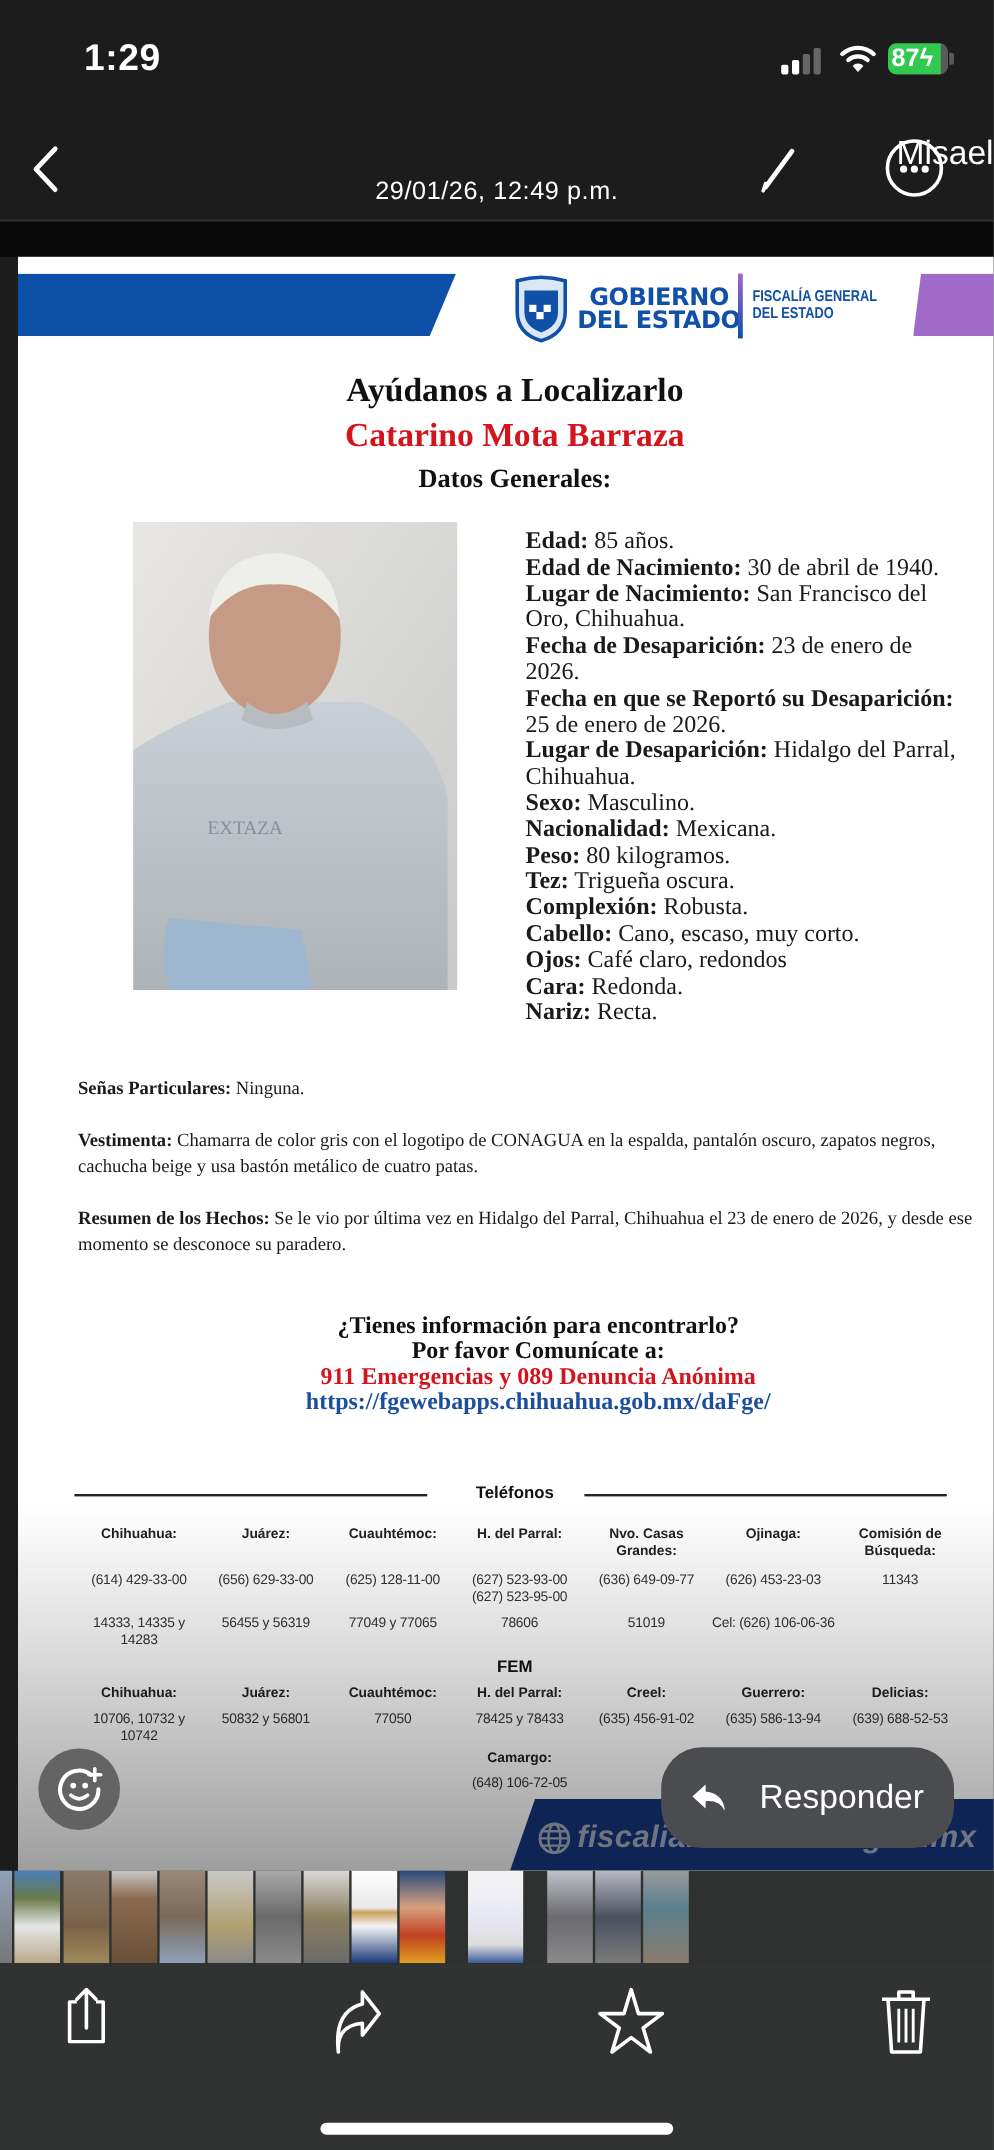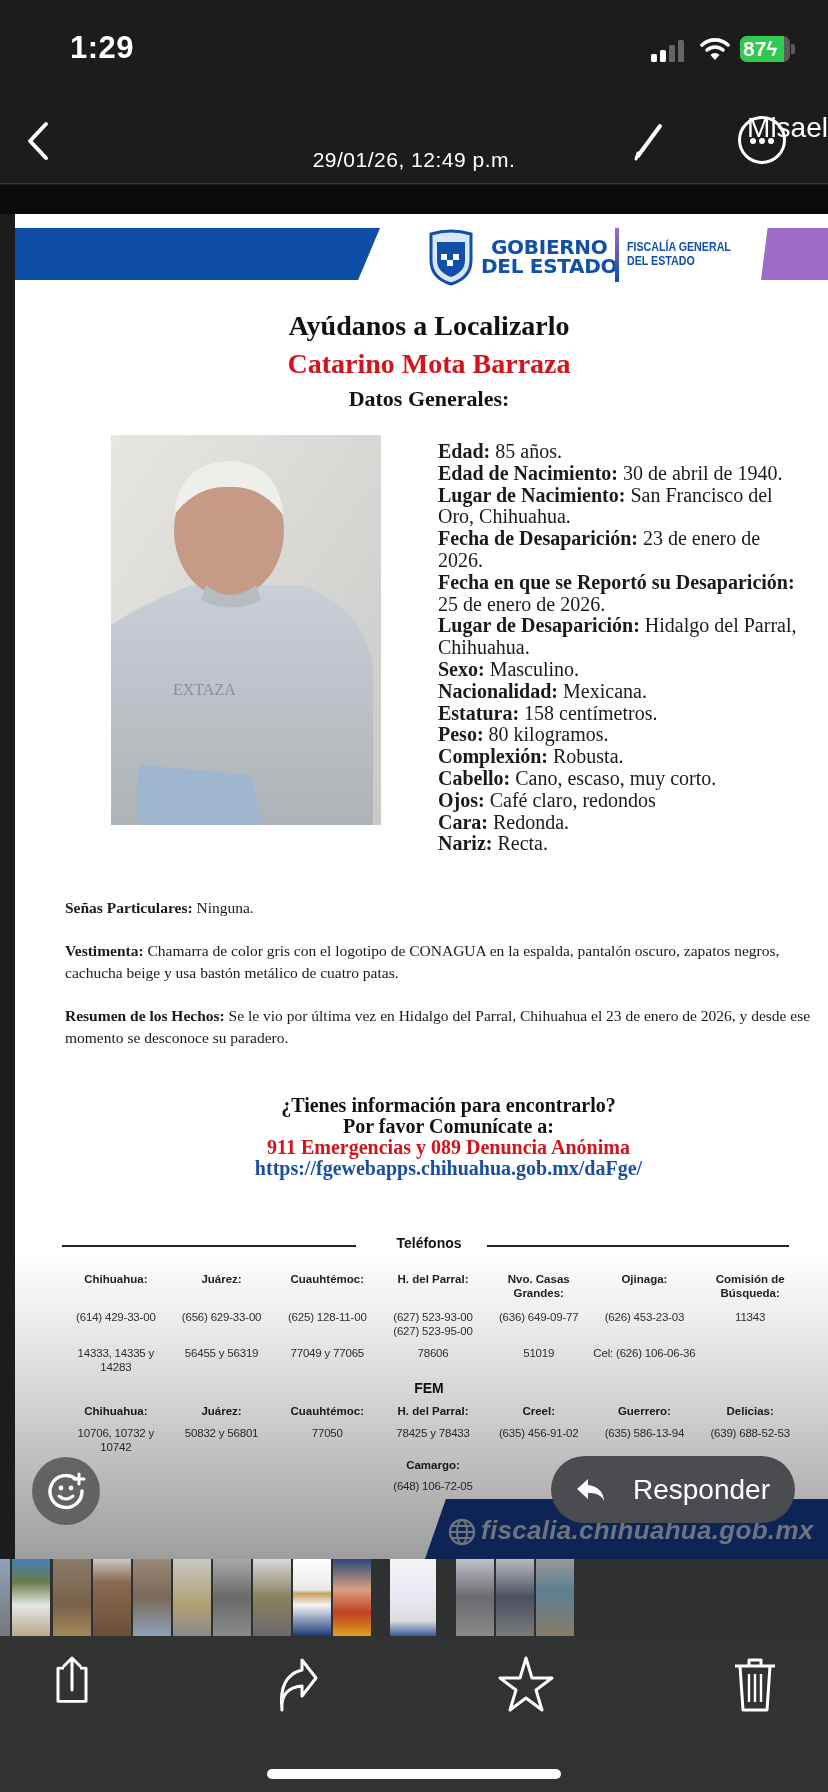--- a/index.html
+++ b/index.html
@@ -61,21 +61,21 @@
   .tel-grid .num { font-weight: normal; color: #333; letter-spacing: -0.2px; }
 
   .fem-title { position: absolute; top: 1166px; left: 0; width: 828px; text-align: center; font-size: 14px; font-weight: bold; }
 
   .footer-band { position: absolute; left: 410px; top: 1285px; width: 418px; height: 60px; background: #0d2454; clip-path: polygon(5% 0, 100% 0, 100% 100%, 0 100%); }
   .footer-url { position: absolute; left: 466px; top: 1301px; font-size: 26px; font-weight: bold; font-style: italic; color: #6f7480; letter-spacing: 0.3px; }
   .globe { position: absolute; left: 432px; top: 1303px; width: 30px; height: 30px; }
 
   
   .react-btn { position: absolute; left: 32px; top: 1457px; width: 68px; height: 68px; border-radius: 50%; background: rgba(90,90,90,0.9); }
-  .reply-btn { position: absolute; left: 551px; top: 1456px; width: 244px; height: 67px; border-radius: 34px; background: #4a4c50; display: flex; align-items: center; justify-content: center; gap: 27px; font-size: 28px; color: #fff; }
+  .reply-btn { position: absolute; left: 551px; top: 1456px; width: 244px; height: 84px; border-radius: 34px; background: #4a4c50; display: flex; align-items: center; justify-content: center; gap: 27px; font-size: 28px; color: #fff; }
 
   
   .thumbs { position: absolute; left: 0; top: 1559px; width: 828px; height: 77px; background: #2f3130; }
   .thumb { position: absolute; top: 0; width: 38px; height: 77px; }
 
   
   .toolbar { position: absolute; left: 0; top: 1636px; width: 828px; height: 156px; background: #313332; }
   .tool { position: absolute; top: 18px; width: 60px; height: 60px; }
   .home-indicator { position: absolute; left: 267px; top: 1769px; width: 294px; height: 10px; border-radius: 5px; background: #fff; }
 </style>
@@ -166,22 +166,22 @@
 
   <div class="details">
     <div><b>Edad:</b> <span>85 años.</span></div>
     <div><b>Edad de Nacimiento:</b> <span>30 de abril de 1940.</span></div>
     <div><b>Lugar de Nacimiento:</b> <span>San Francisco del Oro, Chihuahua.</span></div>
     <div><b>Fecha de Desaparición:</b> <span>23 de enero de 2026.</span></div>
     <div><b>Fecha en que se Reportó su Desaparición:</b> <span>25 de enero de 2026.</span></div>
     <div><b>Lugar de Desaparición:</b> <span>Hidalgo del Parral, Chihuahua.</span></div>
     <div><b>Sexo:</b> <span>Masculino.</span></div>
     <div><b>Nacionalidad:</b> <span>Mexicana.</span></div>
-    <div><b>Estatura:</b> <span>158 centímetros.</span></div>
     <div><b>Peso:</b> <span>80 kilogramos.</span></div>
+    <div><b>Tez:</b> <span>Trigueña oscura.</span></div>
     <div><b>Complexión:</b> <span>Robusta.</span></div>
     <div><b>Cabello:</b> <span>Cano, escaso, muy corto.</span></div>
     <div><b>Ojos:</b> <span>Café claro, redondos</span></div>
     <div><b>Cara:</b> <span>Redonda.</span></div>
     <div><b>Nariz:</b> <span>Recta.</span></div>
   </div>
 
   <div class="para" style="top:683px"><b>Señas Particulares:</b> <span>Ninguna.</span></div>
   <div class="para" style="top:726px"><b>Vestimenta:</b> <span>Chamarra de color gris con el  logotipo  de CONAGUA en la espalda, pantalón oscuro, zapatos negros, cachucha beige y usa bastón metálico de cuatro patas.</span></div>
   <div class="para" style="top:791px"><b>Resumen de los Hechos:</b> <span>Se le vio por última vez en Hidalgo del Parral, Chihuahua el 23 de enero de 2026, y desde ese momento se desconoce su paradero.</span></div>

